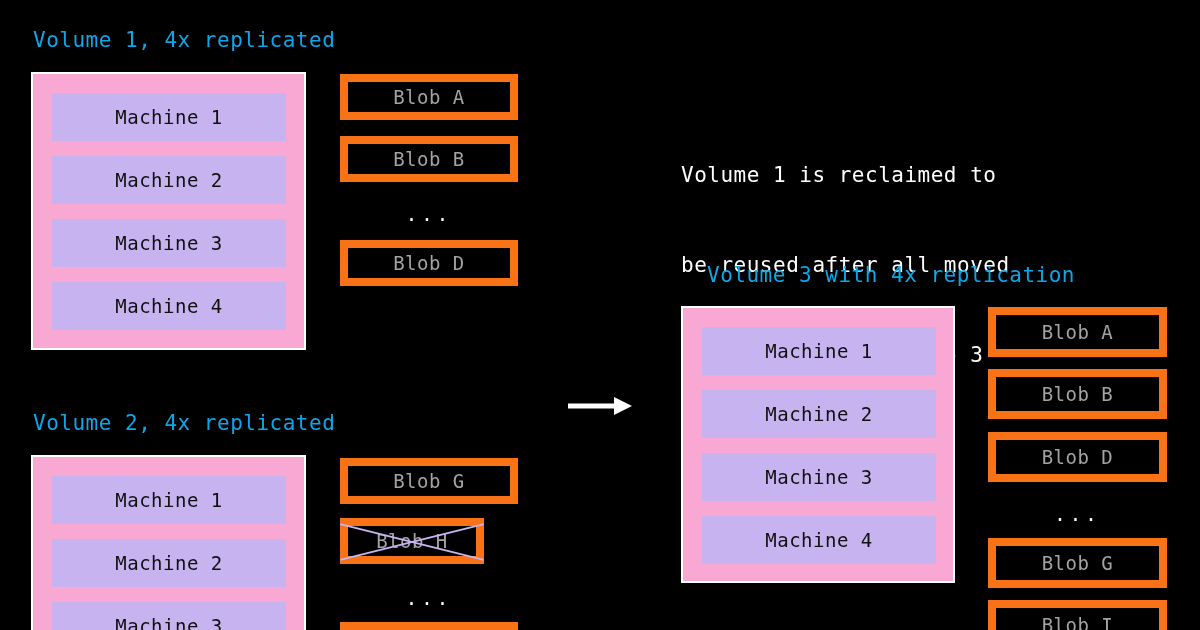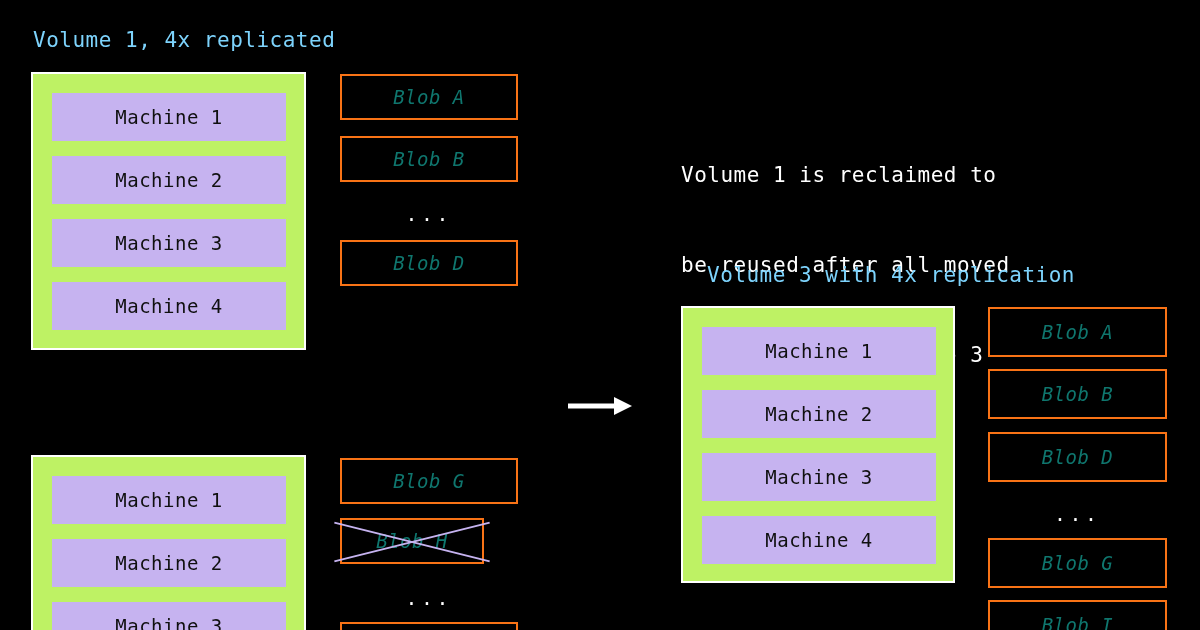--- a/index.html
+++ b/index.html
@@ -22,69 +22,68 @@
     height: 630px;
     background: #000000;
   }
 
   
   .section-title {
     position: absolute;
     font-size: 21px;
     line-height: 21px;
     letter-spacing: 0.5px;
-    color: #7dd3fc;
+    color: #0ea5e9;
     white-space: pre;
   }
 
   
   .note {
     position: absolute;
     font-size: 21px;
     line-height: 30px;
     letter-spacing: 0.5px;
     color: #ffffff;
     white-space: pre;
   }
   .note-line { display: block; }
 
   
   .volume-box {
     position: absolute;
     border: 2px solid #ffffff;
-    background: #bef264;
+    background: #f9a8d4;
     box-sizing: border-box;
   }
   .machine {
     position: absolute;
     background: #c6b3f0;
     color: #101010;
     font-size: 19px;
     letter-spacing: 0.5px;
     display: flex;
     align-items: center;
     justify-content: center;
     box-sizing: border-box;
     white-space: pre;
   }
 
   
   .blob {
     position: absolute;
-    border: 2px solid #f97316;
+    border: 8px solid #f97316;
     background: #000000;
-    color: #0f766e;
+    color: #a3a3a3;
     font-size: 19px;
     letter-spacing: 0.5px;
     display: flex;
     align-items: center;
     justify-content: center;
     box-sizing: border-box;
     white-space: pre;
-    font-style: italic;
   }
   
   .blob.deleted::before,
   .blob.deleted::after {
     content: "";
     position: absolute;
     left: -10px;
     right: -10px;
     top: 50%;
     height: 0;
@@ -136,20 +135,21 @@
     <span>Blob A</span>
   </div>
   <div class="blob" style="left:340px; top:136px; width:178px; height:46px;">
     <span>Blob B</span>
   </div>
   <div class="ellipsis" style="left:340px; top:205px; width:178px;">...</div>
   <div class="blob" style="left:340px; top:240px; width:178px; height:46px;">
     <span>Blob D</span>
   </div>
 
+  <div class="section-title" style="left:33px; top:413px;">Volume 2, 4x replicated</div>
 
   <div class="volume-box" style="left:31px; top:455px; width:275px; height:278px;">
     <div class="machine" style="left:19px; top:19px; width:234px; height:48px;">
       <span>Machine 1</span>
     </div>
     <div class="machine" style="left:19px; top:82px; width:234px; height:48px;">
       <span>Machine 2</span>
     </div>
     <div class="machine" style="left:19px; top:145px; width:234px; height:48px;">
       <span>Machine 3</span>

